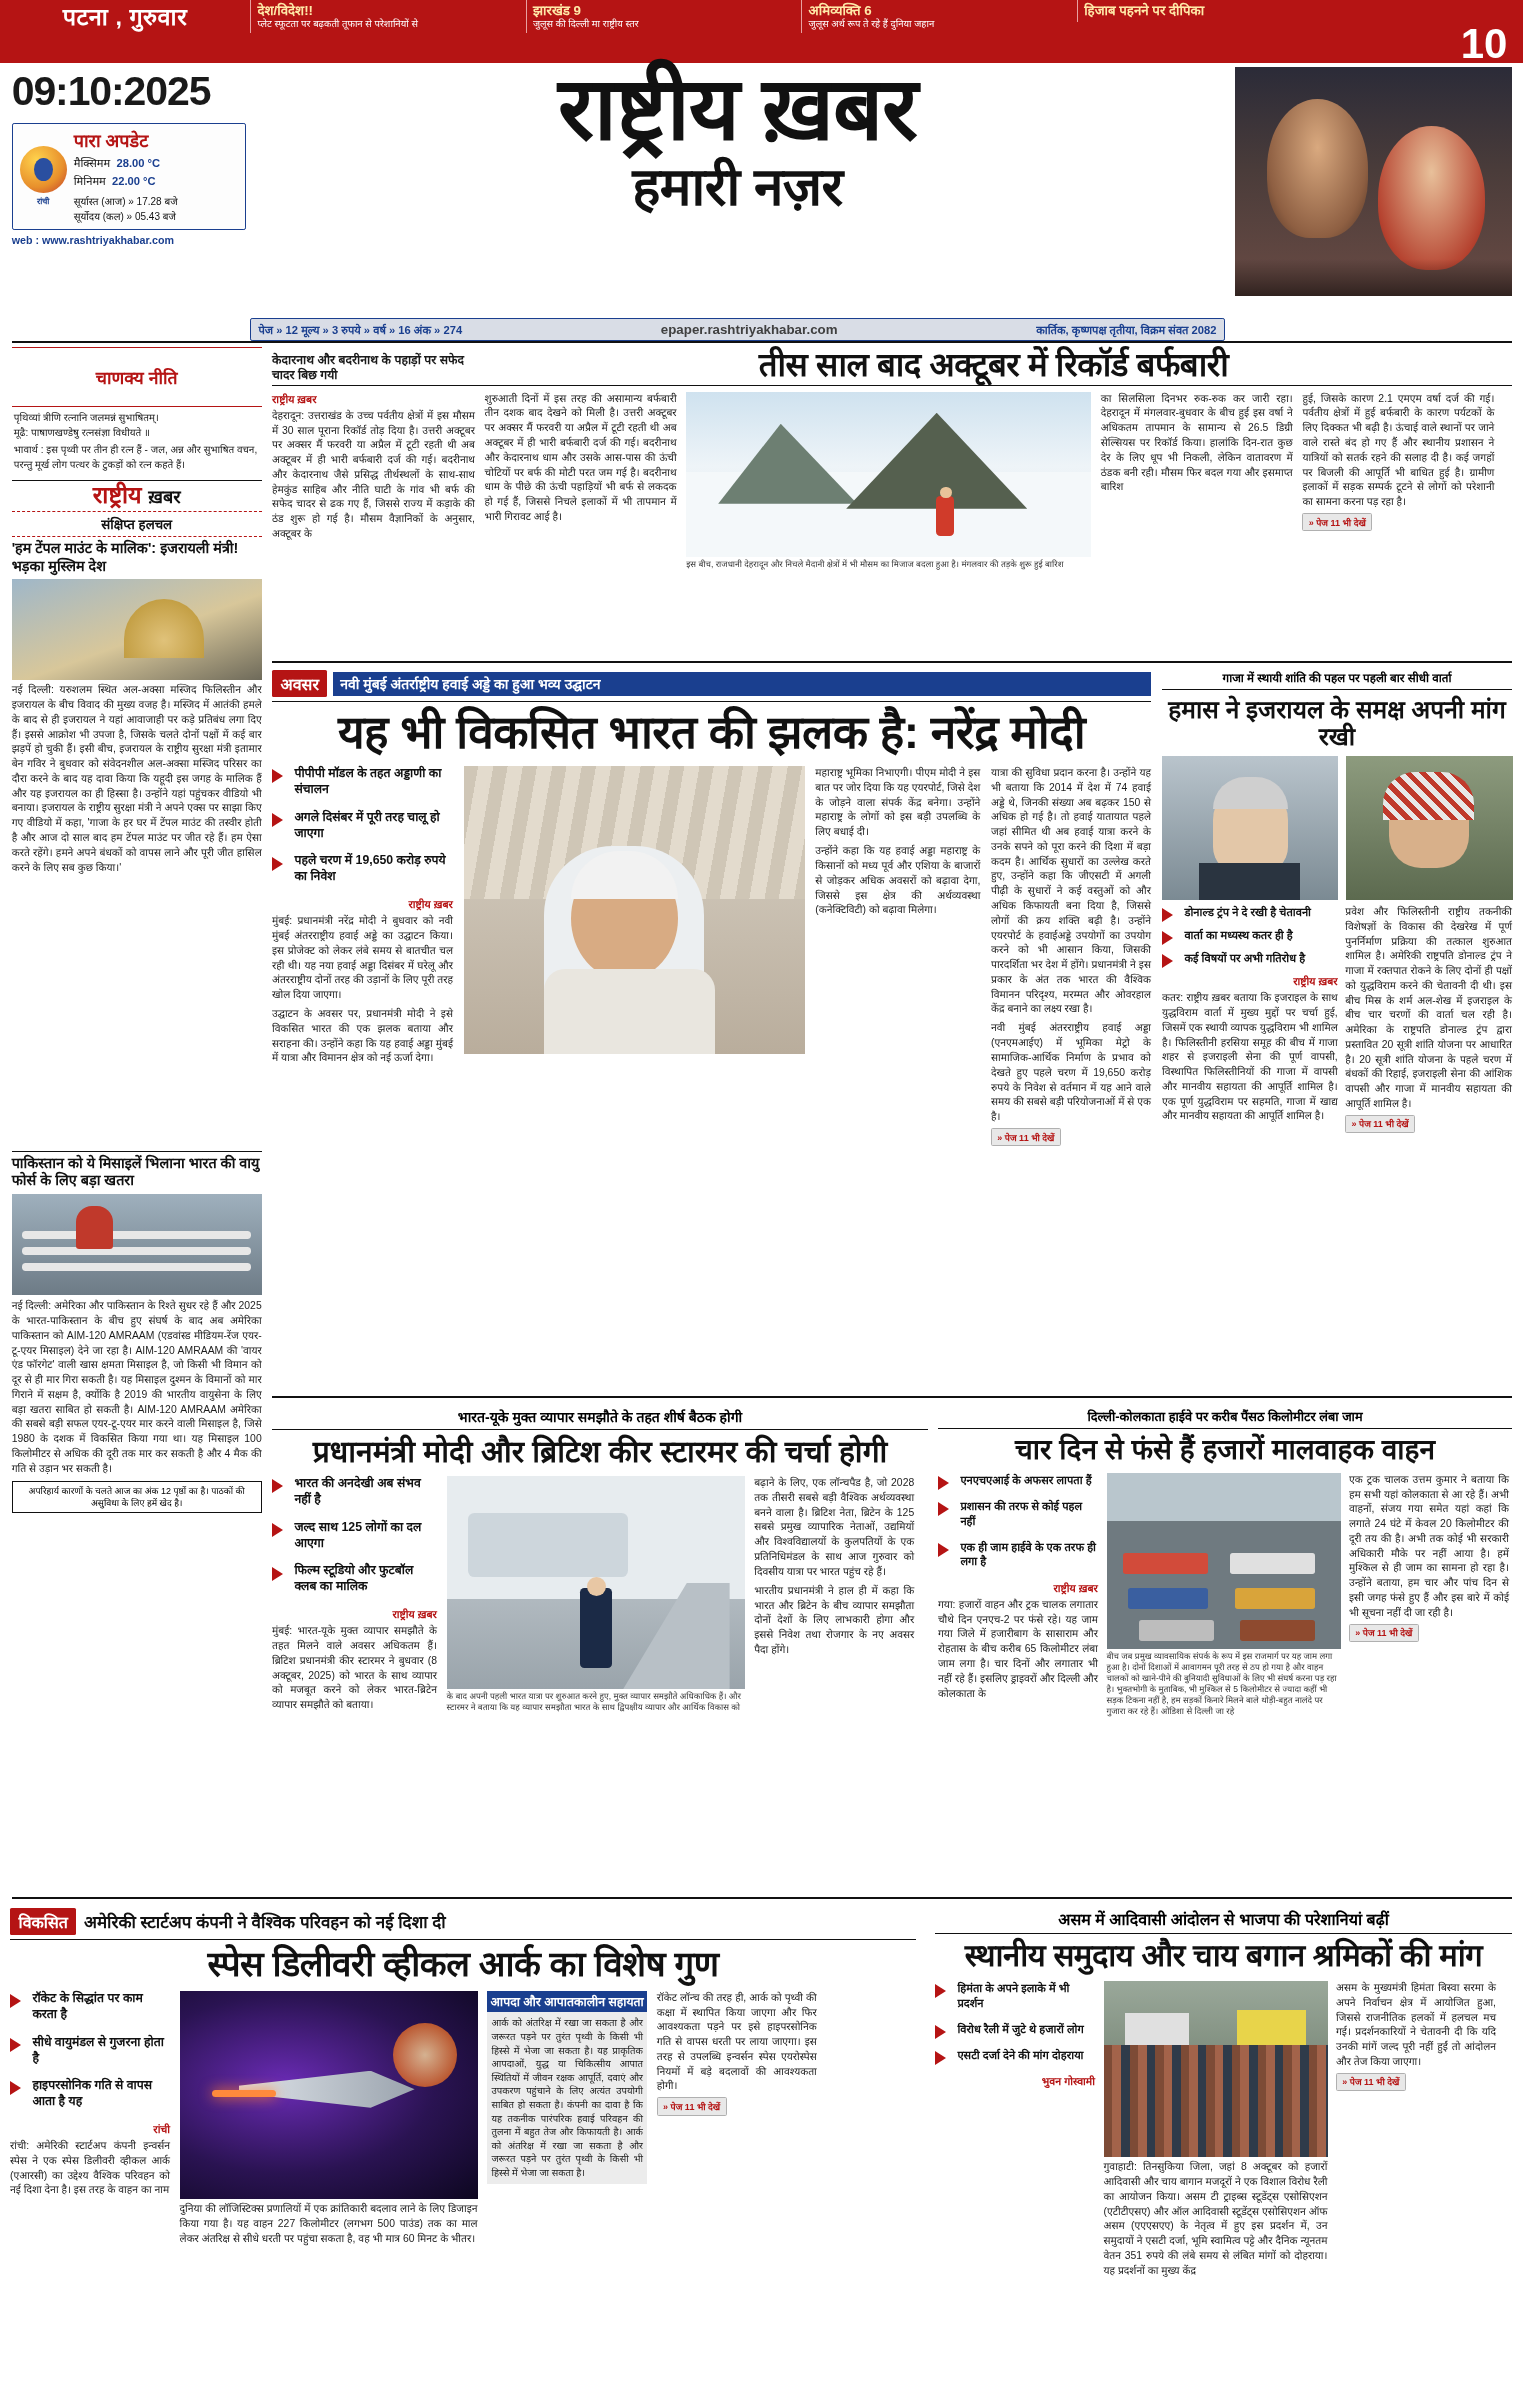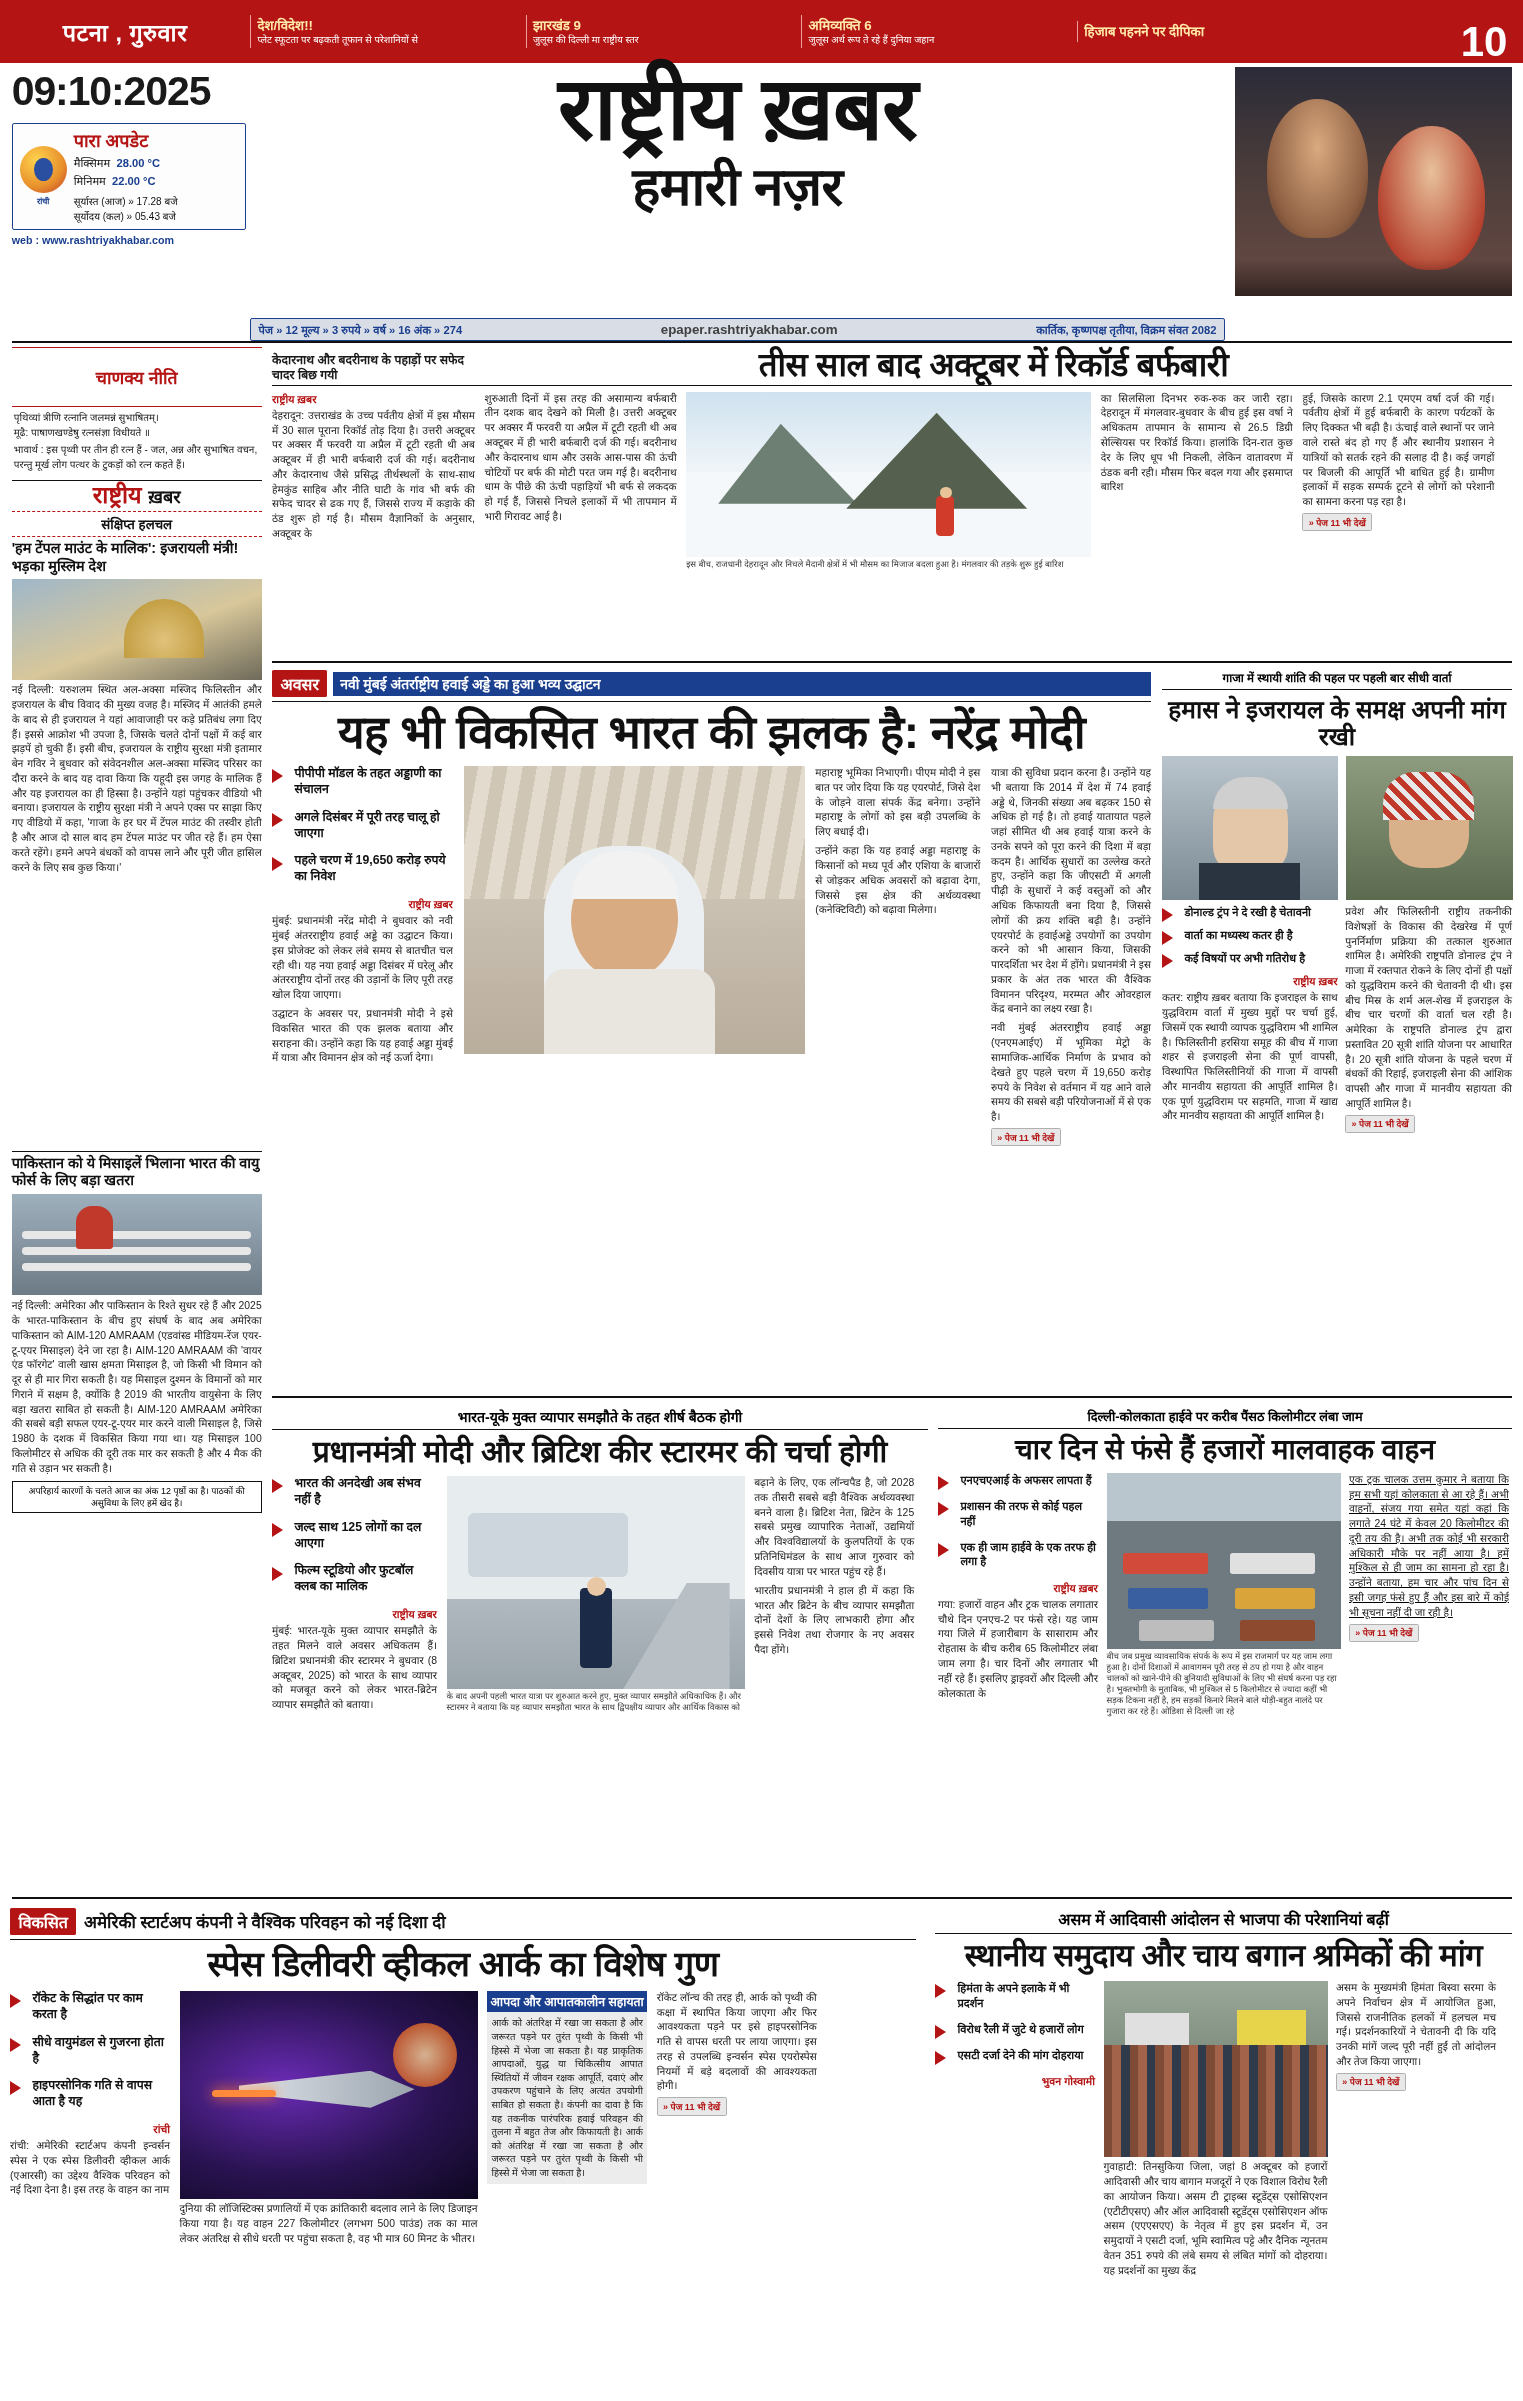--- a/index.html
+++ b/index.html
@@ -13,21 +13,21 @@
     height: 2401px;
     background: #ffffff;
     position: relative;
     overflow: hidden;
     margin: 0 auto;
   }
   
   .top-ribbon {
     position: absolute; left: 0; top: 0; width: 1524px; height: 63px;
     background: #b51414;
-    display: flex; align-items: center;
+    display: flex; align-items: flex-start;
   }
   .ribbon-city {
     width: 250px; background: #b51414; color: #fff;
     display: flex; align-items: center; justify-content: center;
     font-size: 23.4px; font-weight: bold; letter-spacing: 0.5px;
   }
   .ribbon-item {
     flex: 1; color: #ffffff; border-left: 1.1px solid #e8a0a0;
     display: flex; flex-direction: column; justify-content: center;
     padding: 3.2px 6.4px; font-size: 10px; line-height: 1.15;
@@ -454,21 +454,21 @@
           <div style="position:absolute;left:0;top:48px;width:100%;height:128px;background:#6f7a80;"></div>
           <div style="position:absolute;left:16px;top:80px;width:85px;height:21px;background:#d24b3a;border-radius:2.7px;"></div>
           <div style="position:absolute;left:123px;top:80px;width:85px;height:21px;background:#e0e0e0;border-radius:2.7px;"></div>
           <div style="position:absolute;left:21px;top:115px;width:80px;height:21px;background:#3a5fa0;border-radius:2.7px;"></div>
           <div style="position:absolute;left:128px;top:115px;width:80px;height:21px;background:#d9a43a;border-radius:2.7px;"></div>
           <div style="position:absolute;left:32px;top:147px;width:75px;height:21px;background:#bdbdbd;border-radius:2.7px;"></div>
           <div style="position:absolute;left:133px;top:147px;width:75px;height:21px;background:#8e4a2f;border-radius:2.7px;"></div>
         </div>
         <div class="cap">बीच जब प्रमुख व्यावसायिक संपर्क के रूप में इस राजमार्ग पर यह जाम लगा हुआ है। दोनों दिशाओं में आवागमन पूरी तरह से ठप हो गया है और वाहन चालकों को खाने-पीने की बुनियादी सुविधाओं के लिए भी संघर्ष करना पड़ रहा है। भुक्तभोगी के मुताबिक, भी मुश्किल से 5 किलोमीटर से ज्यादा कहीं भी सड़क टिकना नहीं है, हम सड़कों किनारे मिलने बाले थोड़ी-बहुत नालंदे पर गुजारा कर रहे हैं। ओडिशा से दिल्ली जा रहे</div>
       </div>
-      <div style="width:160px;text-decoration:underline;">
+      <div style="width:160px;">
         <div class="body-text">एक ट्रक चालक उत्तम कुमार ने बताया कि हम सभी यहां कोलकाता से आ रहे हैं। अभी वाहनों, संजय गया समेत यहां कहां कि लगाते 24 घंटे में केवल 20 किलोमीटर की दूरी तय की है। अभी तक कोई भी सरकारी अधिकारी मौके पर नहीं आया है। हमें मुश्किल से ही जाम का सामना हो रहा है। उन्होंने बताया, हम चार और पांच दिन से इसी जगह फंसे हुए हैं और इस बारे में कोई भी सूचना नहीं दी जा रही है।</div>
         <div class="more-link">» पेज 11 भी देखें</div>
       </div>
     </div>
   </div>
 
   <div class="rule-h" style="left:11.7px; top:1897px; width:1500px; height:2.1px;"></div>
 
   <div style="position:absolute; left:10px; top:1908px; width:906px;">
     <div style="display:flex; align-items:center; border-bottom:1.1px solid #111; padding-bottom:3.2px;">

